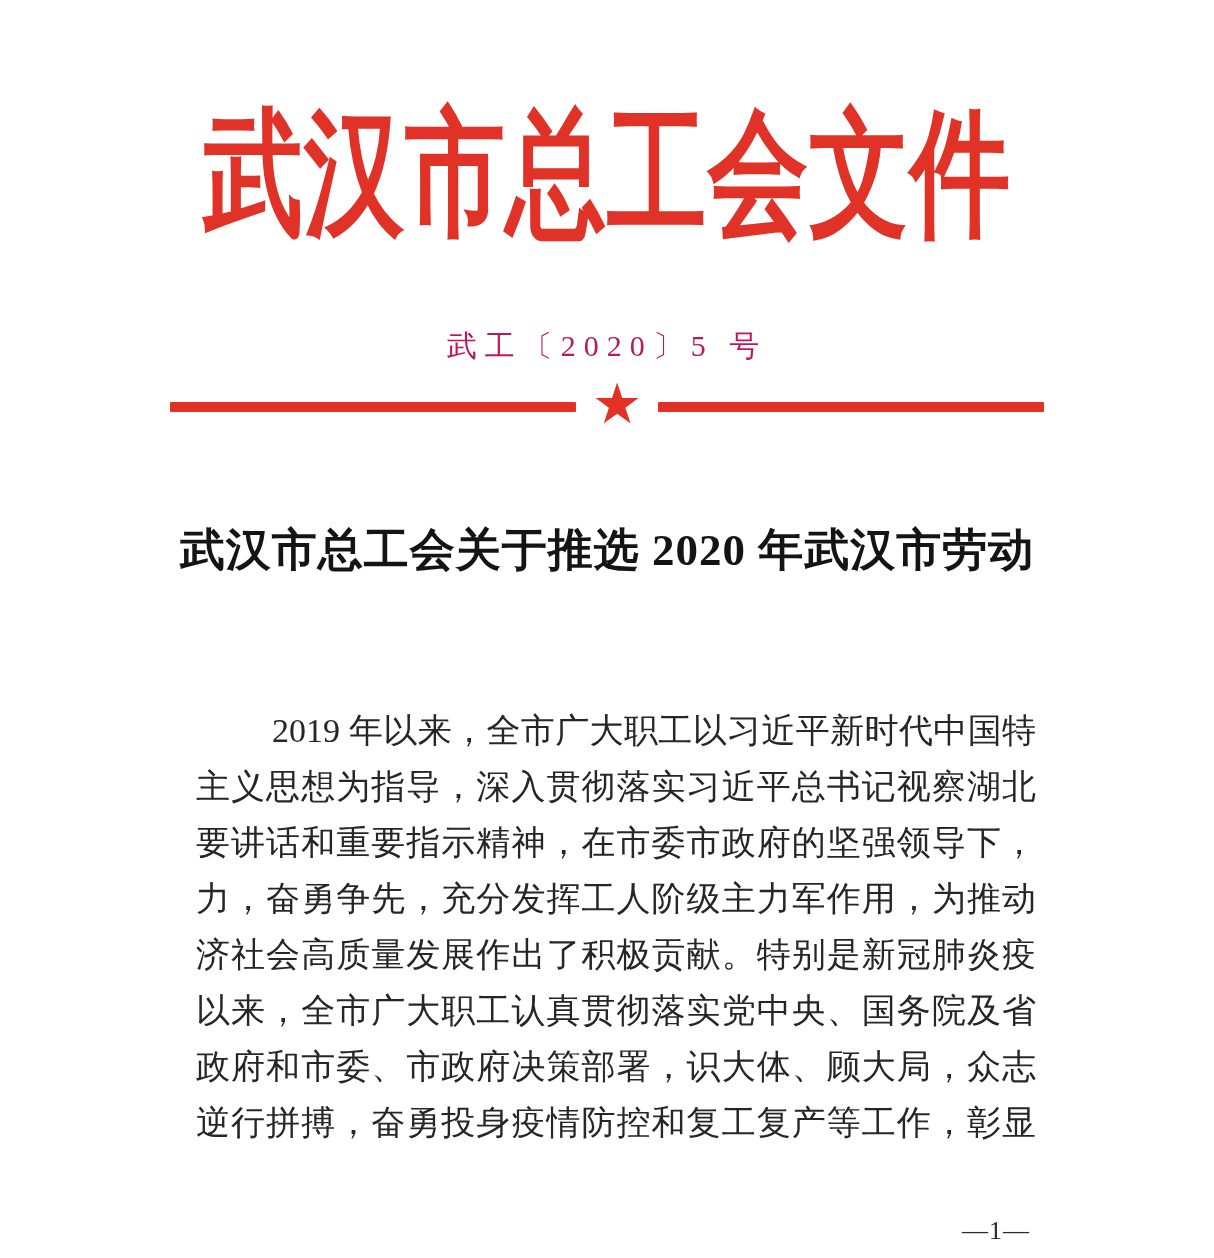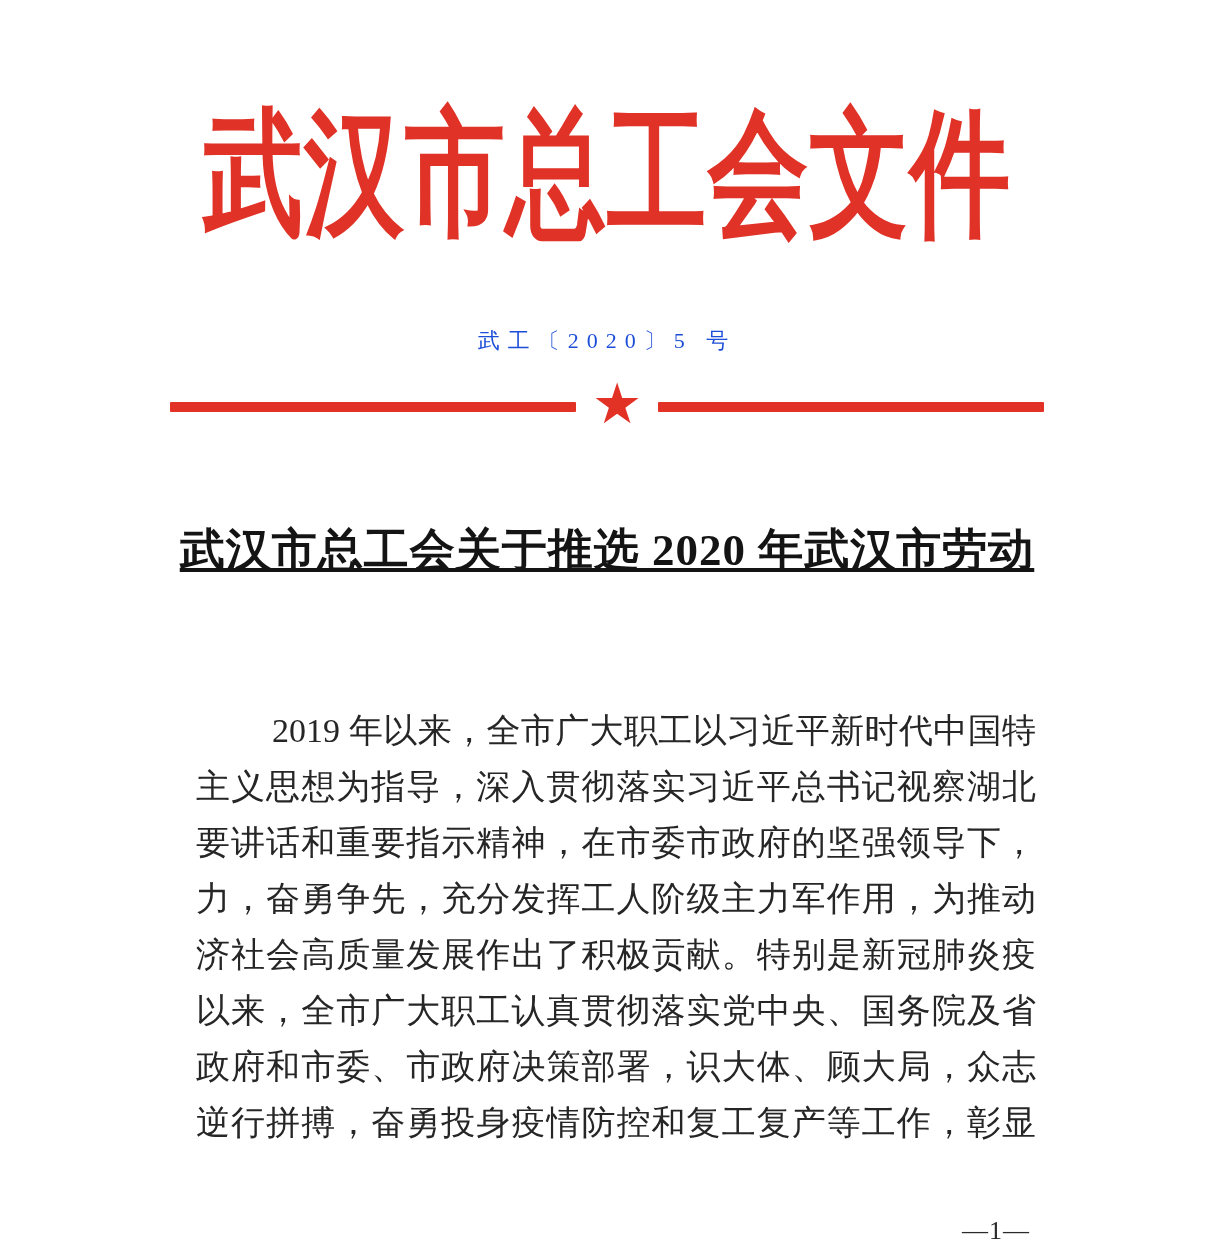--- a/index.html
+++ b/index.html
@@ -32,23 +32,23 @@
     transform: scaleY(1.38);
     transform-origin: center top;
   }
   
   .doc-number {
     position: absolute;
     top: 326px;
     left: 0;
     width: 100%;
     text-align: center;
-    font-size: 22px;
+    font-size: 30px;
     letter-spacing: 8px;
-    color: #1d4ed8;
+    color: #be185d;
   }
   
   .rule-row {
     position: absolute;
     top: 378px;
     left: 0;
     width: 100%;
     height: 58px;
     display: flex;
     align-items: center;
@@ -74,21 +74,20 @@
     position: absolute;
     top: 517px;
     left: 0;
     width: 100%;
     text-align: center;
     font-weight: bold;
     font-size: 45px;
     line-height: 66px;
     letter-spacing: 1px;
     color: #141414;
-    text-decoration: underline;
   }
   
   .body-text {
     position: absolute;
     top: 703px;
     left: 196px;
     width: 840px;
     font-size: 34px;
     color: #262626;
   }

